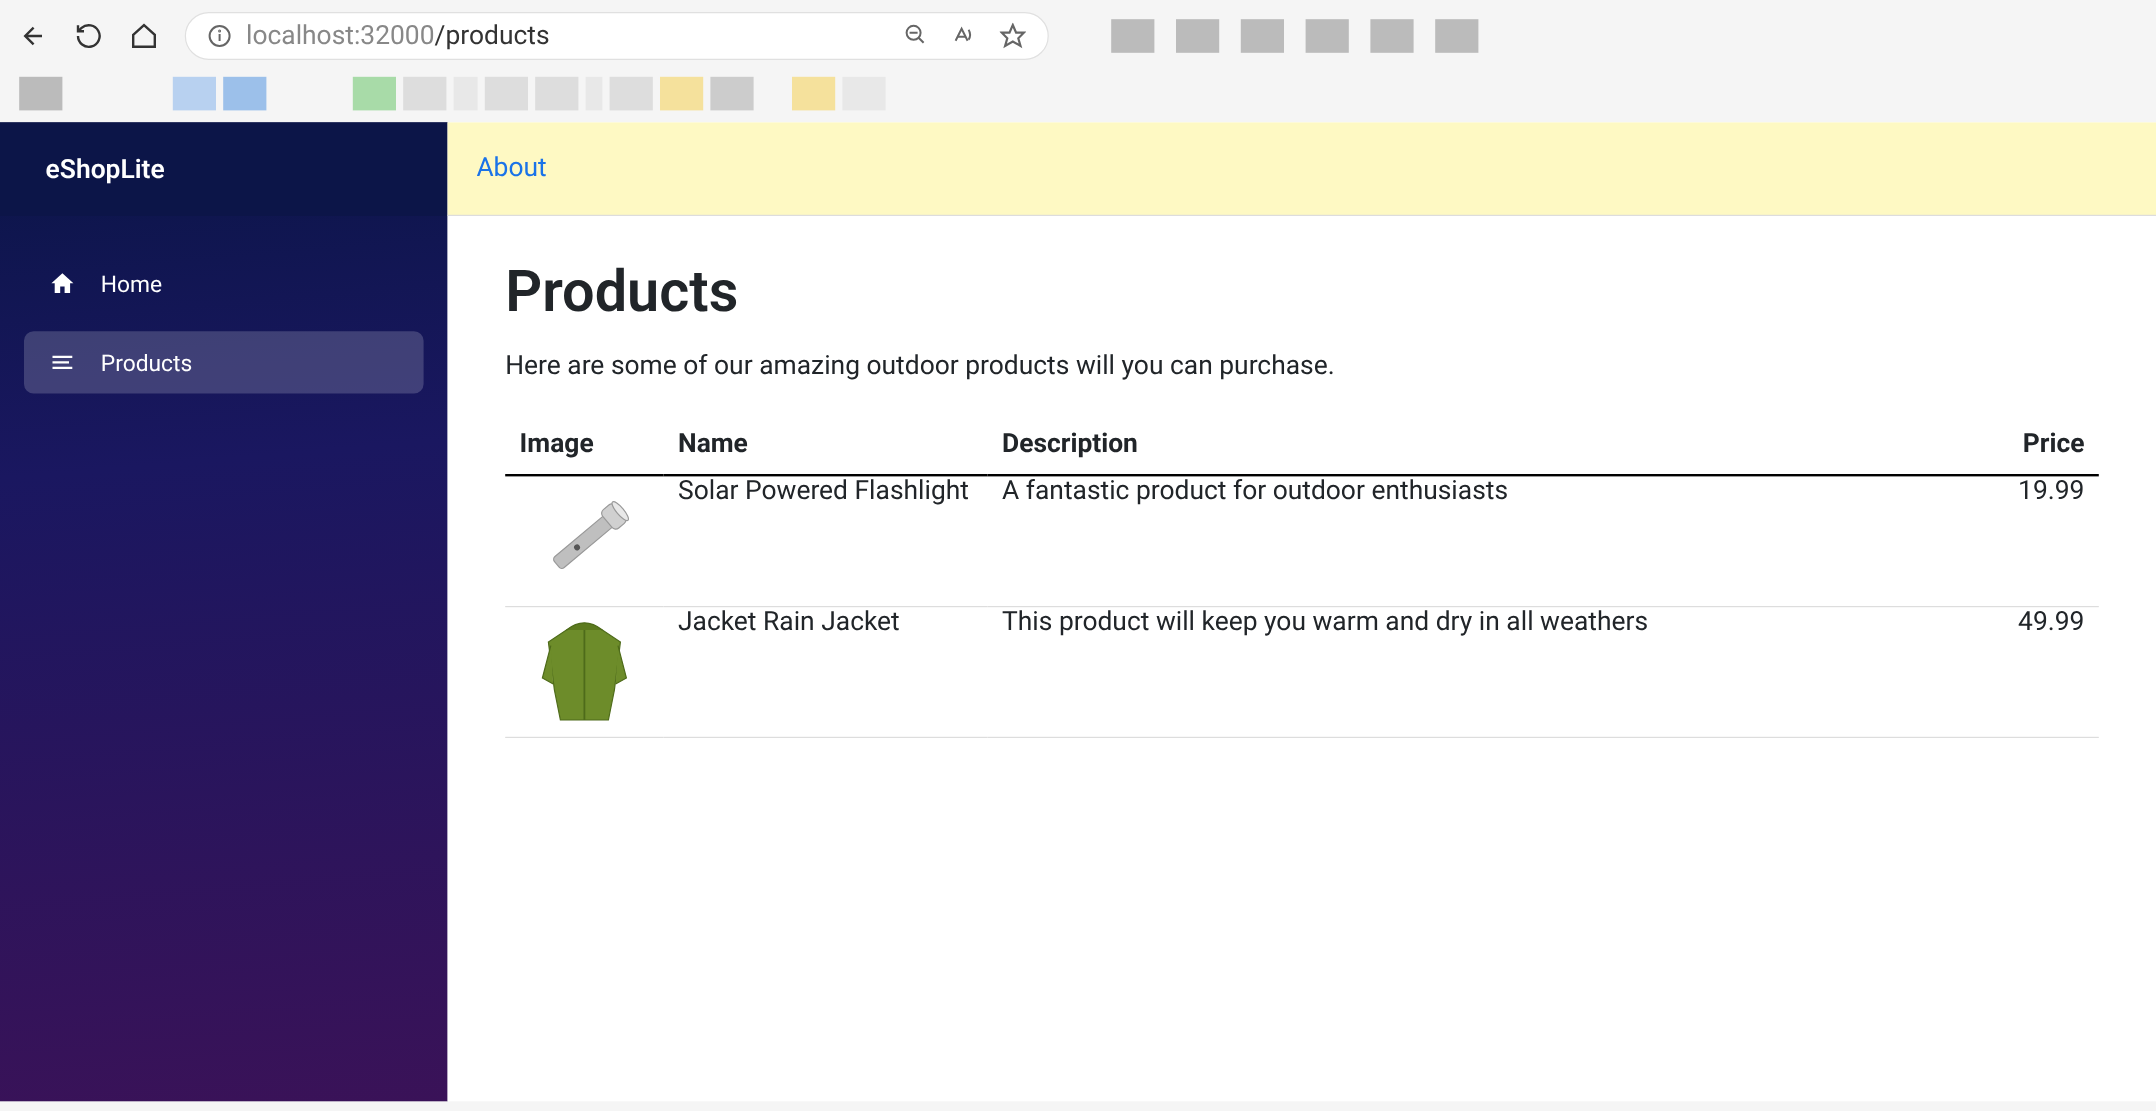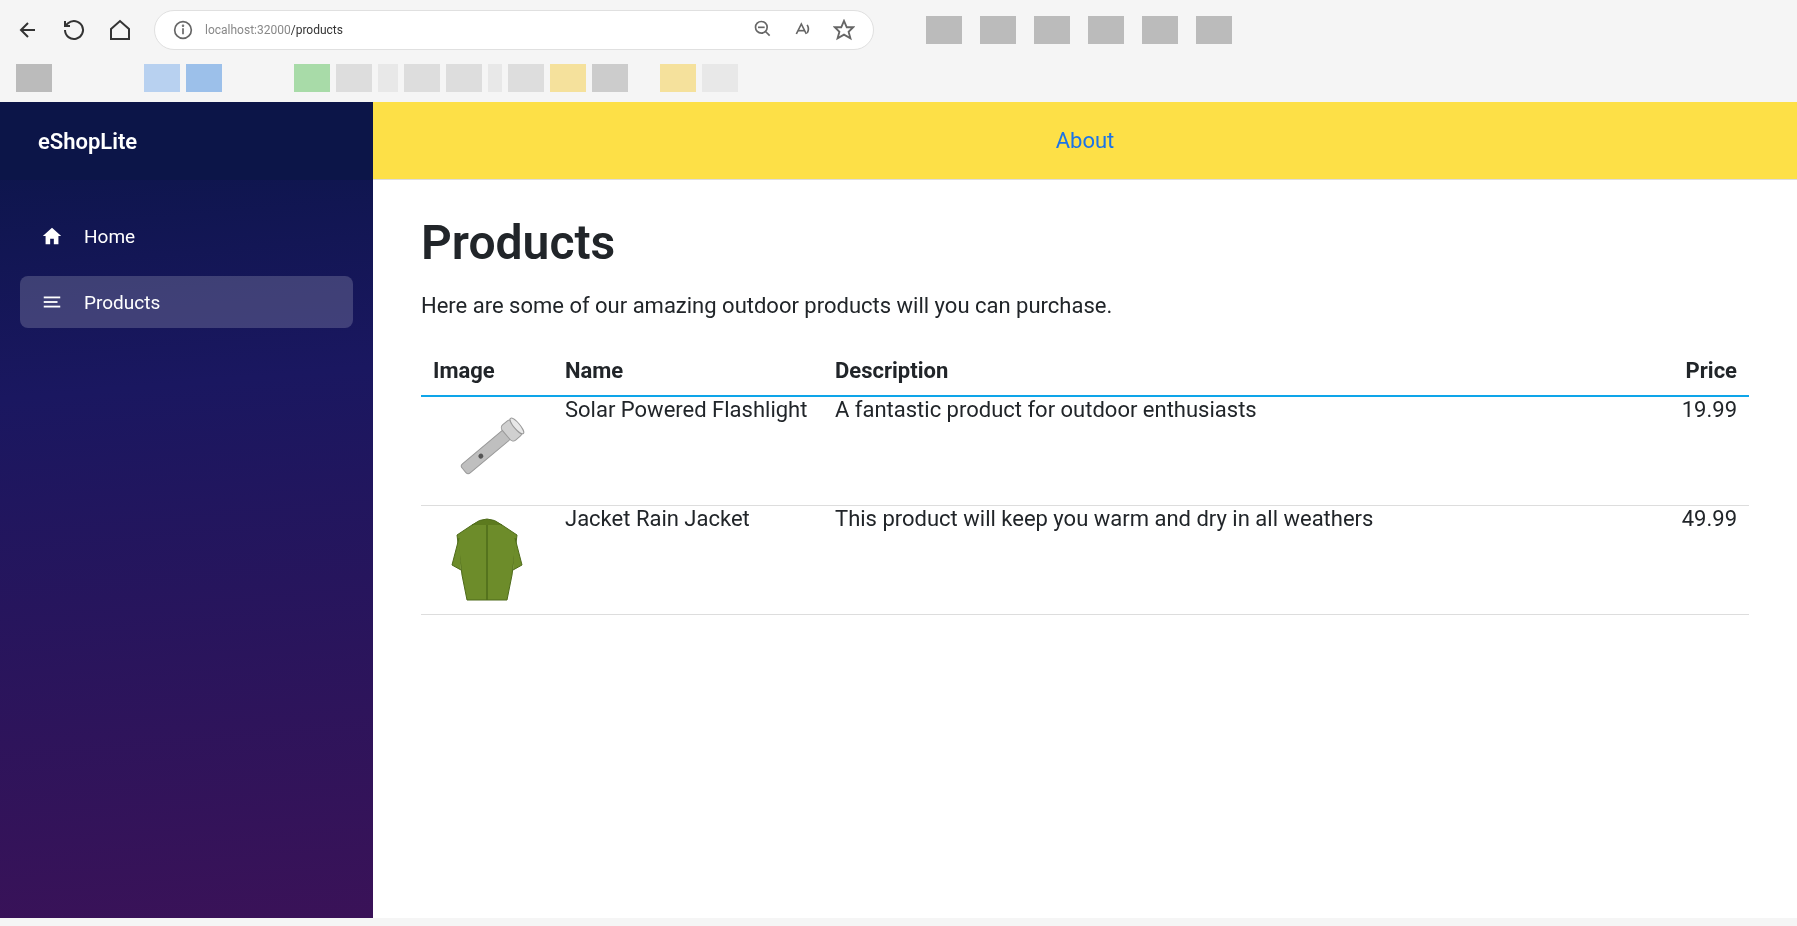--- a/index.html
+++ b/index.html
@@ -39,21 +39,21 @@
       align-items: center;
       padding: 0 18px;
       gap: 12px;
       border: 1px solid #e0e0e0;
     }
     .address-bar-icon {
       color: #666;
       display: flex;
     }
     .url-text {
-      font-size: 12px;
+      font-size: 22px;
       color: #333;
       flex: 1;
     }
     .url-host { color: #888; }
     .url-port { color: #888; }
     .address-bar-right-icons { display: flex; gap: 20px; margin-left: auto; }
     .toolbar-right { display: flex; gap: 18px; align-items: center; margin-left: 30px;}
     .tab-block { width: 36px; height: 28px; background: #bbb; }
     
     
@@ -105,25 +105,25 @@
     
     
     .main-area {
       flex: 1;
       background: #fff;
       display: flex;
       flex-direction: column;
     }
     .top-header {
       height: 78px;
-      background: #fde047;
+      background: #fef9c3;
       border-bottom: 1px solid #ddd;
       display: flex;
       align-items: center;
-      justify-content: center;
+      justify-content: flex-start;
       padding: 0 24px;
     }
     .about-link {
       color: #1a73e8;
       font-size: 22px;
       text-decoration: none;
       cursor: pointer;
     }
     
     
@@ -145,21 +145,21 @@
     
     .product-table {
       width: 100%;
       border-collapse: collapse;
     }
     .product-table th {
       text-align: left;
       font-size: 22px;
       font-weight: 700;
       padding: 10px 12px 12px;
-      border-bottom: 2px solid #0ea5e9;
+      border-bottom: 2px solid #000000;
       color: #212529;
     }
     .product-table th.price-col { text-align: right; }
     .product-table td {
       padding: 0 12px;
       border-bottom: 1px solid #ddd;
       vertical-align: top;
       font-size: 22px;
       color: #212529;
     }

